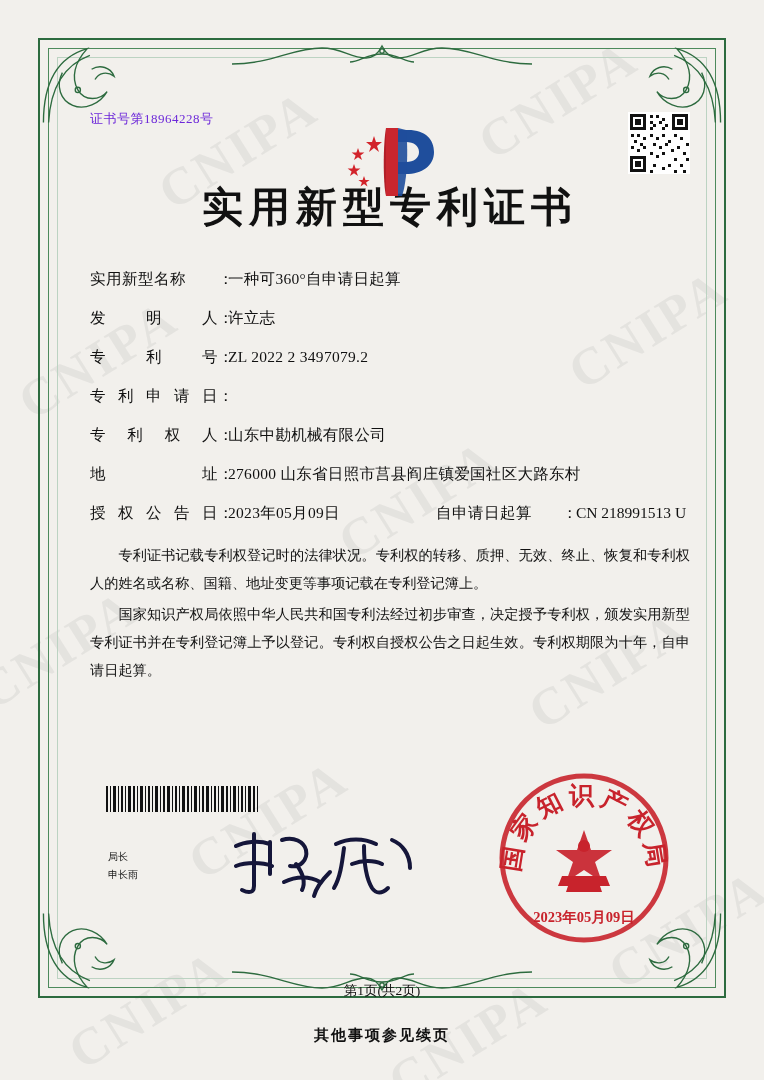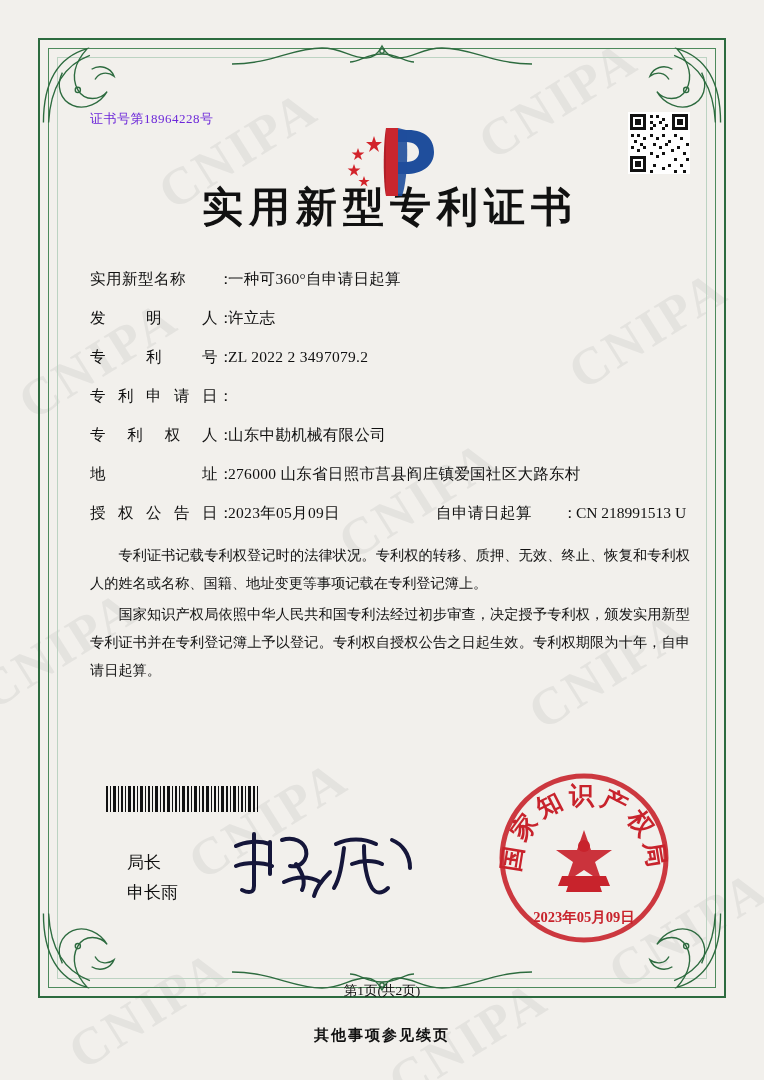--- a/index.html
+++ b/index.html
@@ -190,24 +190,23 @@
     left: 106px;
     top: 786px;
     width: 152px;
     height: 26px;
   }
 
   .signature-block {
     position: absolute;
     left: 108px;
     top: 848px;
-    font-size: 17px;
+    font-size: 10px;
     line-height: 1.75;
     color: #111;
-    margin-left: 19px;
   }
 
   .handwriting {
     position: absolute;
     left: 224px;
     top: 824px;
     width: 200px;
     height: 80px;
     color: #15163a;
   }

